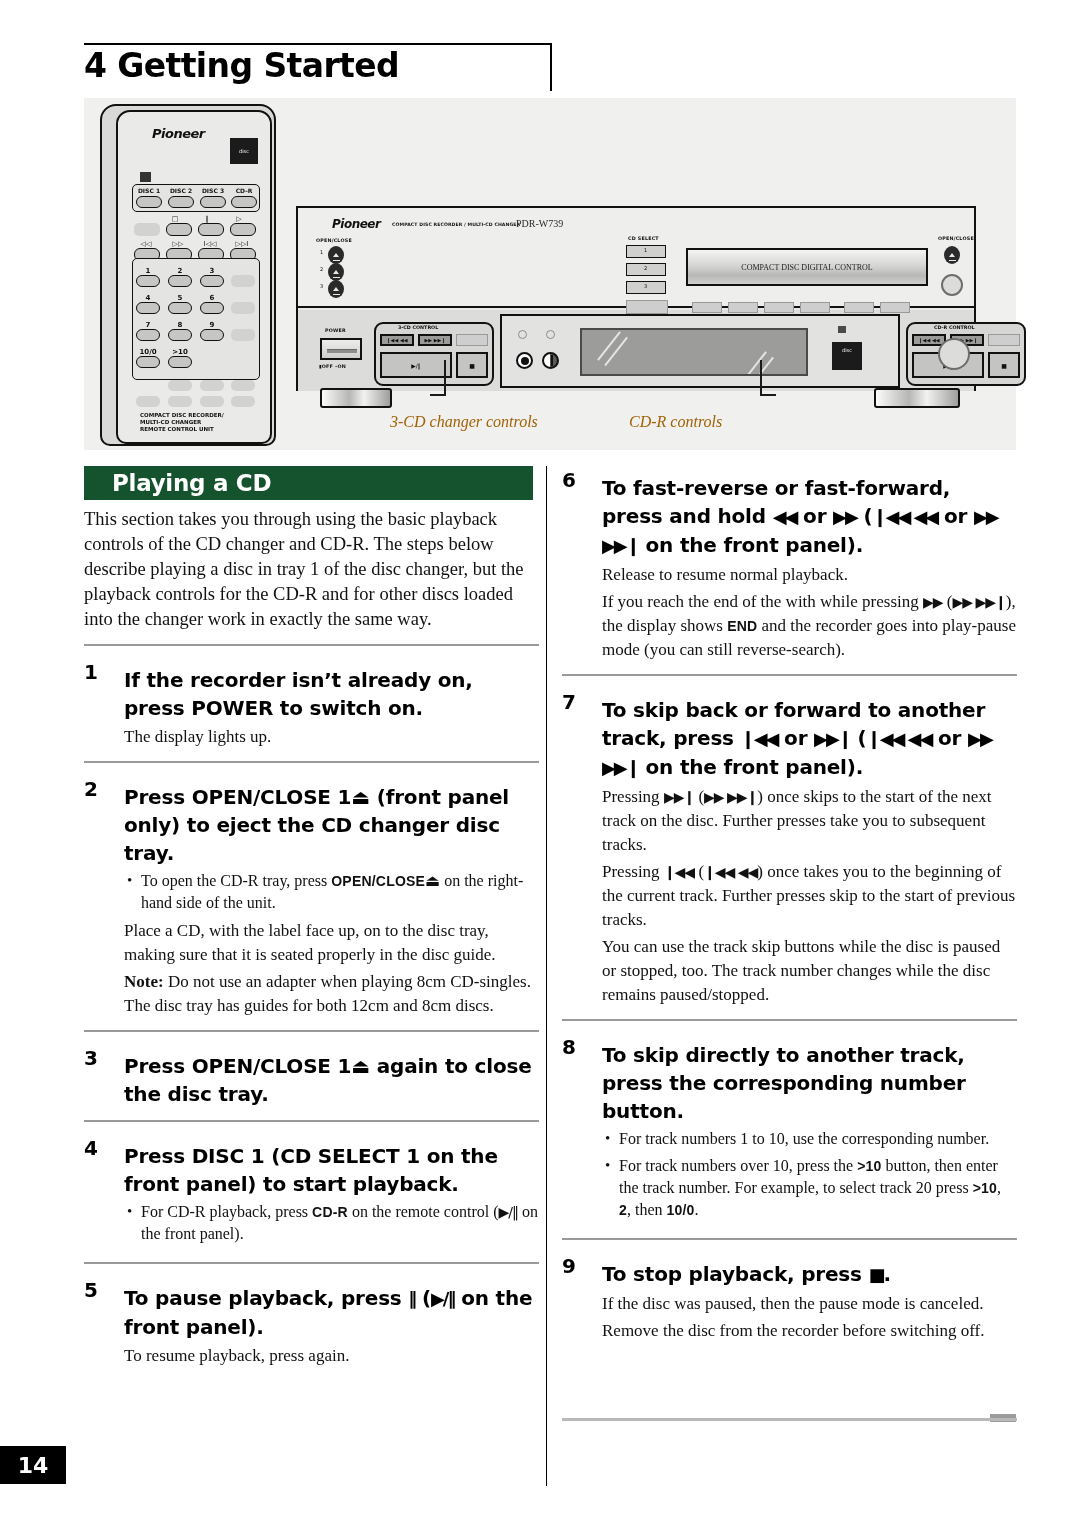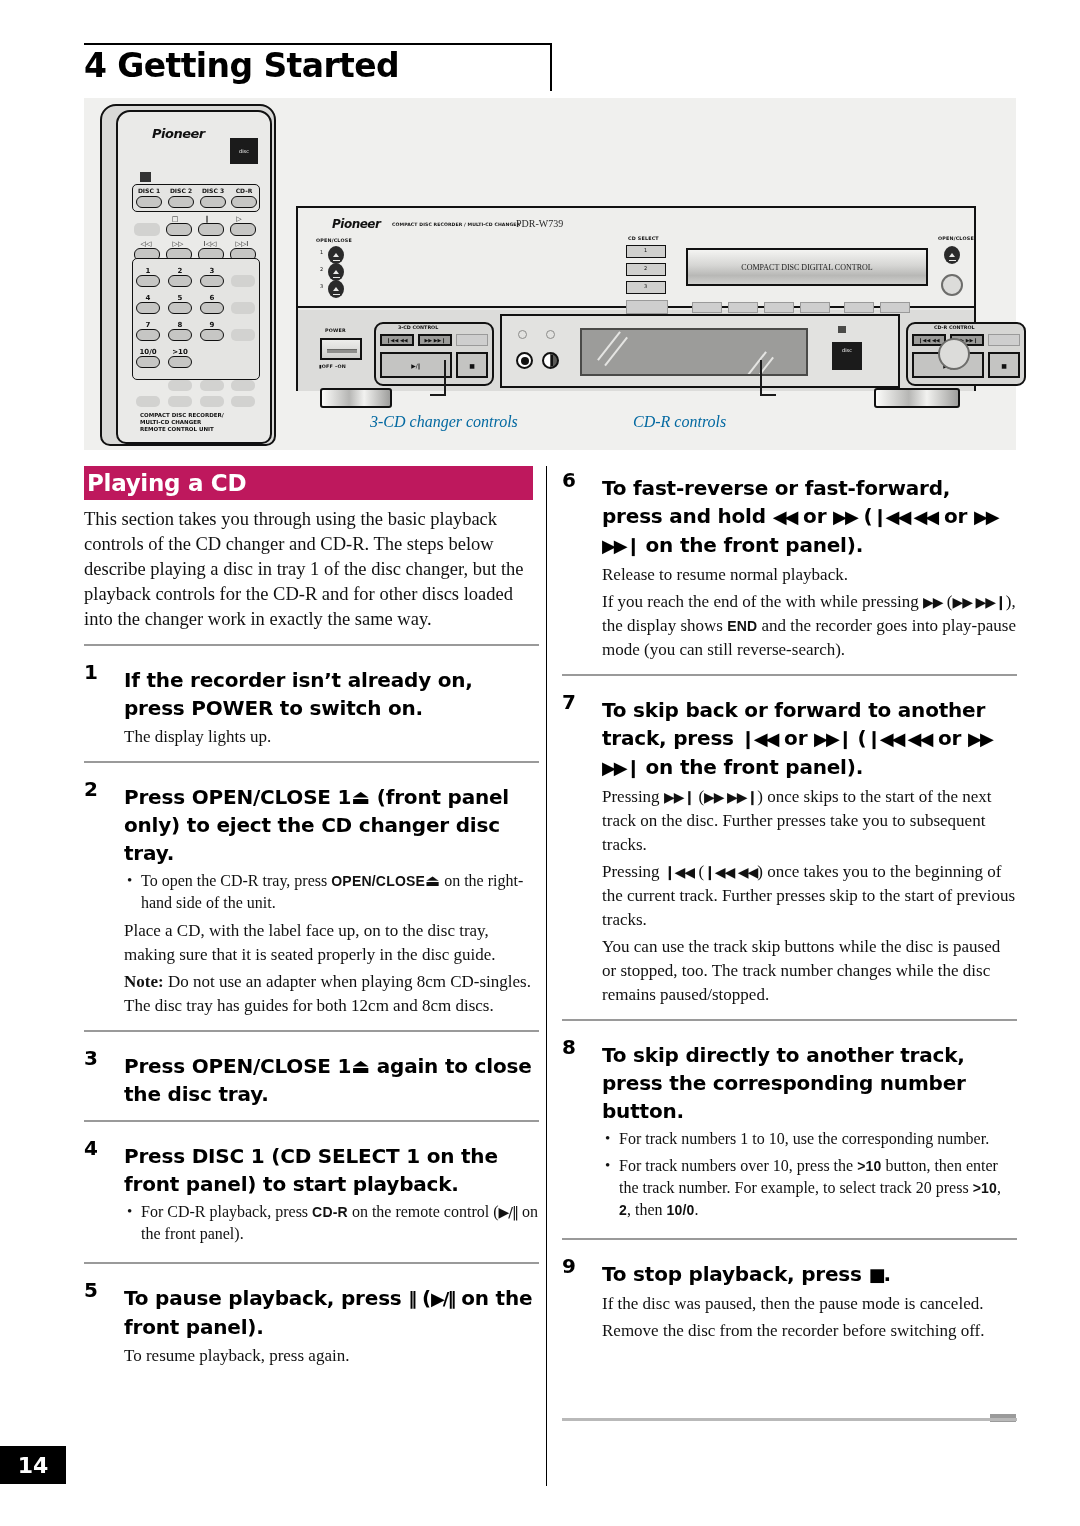--- a/index.html
+++ b/index.html
@@ -135,31 +135,31 @@
   #knob:after{ content:""; position:absolute; left:6.5px; top:1px; width:2px; height:11px; background:#111; }
   .small-circ{ position:absolute; width:9px; height:9px; border:1.4px solid #8c8c8a; border-radius:50%; }
   #cd-digital-logo{ position:absolute; left:330px; top:26px; width:30px; height:28px; background:#1b1b1b; }
   .big-knob{ position:absolute; border:2.4px solid #6d6d6b; border-radius:50%; background:#dcdcda; }
   .foot{ position:absolute; height:20px; border:2px solid #111; border-radius:3px;
          background:linear-gradient(to right,#fcfcfa,#b6b6b4 40%,#f2f2f0 62%,#9e9e9c); }
 
   
   .leader{ position:absolute; border-color:#1a1a1a; }
   .cap-text{ position:absolute; font-family:"Liberation Serif", serif; font-style:italic;
-             font-size:16px; color:#0369a1; white-space:nowrap; }
+             font-size:16px; color:#a16207; white-space:nowrap;margin-left:20px; }
 
   
   #col-left { position:absolute; left:84px;  top:466px; width:455px; }
   #col-right{ position:absolute; left:562px; top:466px; width:455px; }
   #col-divider{ position:absolute; left:546px; top:466px; width:1px; height:1020px; background:#000; }
 
   #section-head{
-    background:#be185d; color:#fff; height:34px; width:449px;
+    background:#14532d; color:#fff; height:34px; width:449px;
     font-family:"DejaVu Sans", sans-serif; font-weight:bold; font-size:23px;
-    display:flex; align-items:center; padding-left:3px; letter-spacing:-0.3px;
+    display:flex; align-items:center; padding-left:28px; letter-spacing:-0.3px;
   }
   #intro{ font-size:18.5px; line-height:25px; color:#111; margin-top:7px; text-align:left; }
 
   .hr{ height:2px; background:#9a9a9a; margin:12px 0 0 0; }
 
   .step{ display:flex; margin-top:12px; }
   .step-num{
     width:40px; flex:0 0 40px;
     font-family:"DejaVu Sans", sans-serif; font-weight:bold; font-size:20px; color:#000;
     line-height:28px;
@@ -383,21 +383,21 @@
 
   <div class="foot" style="left:236px; top:290px; width:72px;"></div>
   <div class="foot" style="left:790px; top:290px; width:86px;"></div>
 
   <div class="leader" style="left:360px; top:262px; width:2px; height:36px; background:#1a1a1a;"></div>
   <div class="leader" style="left:346px; top:296px; width:16px; height:2px; background:#1a1a1a;"></div>
   <div class="leader" style="left:676px; top:262px; width:2px; height:36px; background:#1a1a1a;"></div>
   <div class="leader" style="left:676px; top:296px; width:16px; height:2px; background:#1a1a1a;"></div>
 
   <div class="cap-text" style="left:286px; top:315px;">3-CD changer controls</div>
-  <div class="cap-text" style="left:549px; top:315px;">CD-R controls</div>
+  <div class="cap-text" style="left:525px; top:315px;">CD-R controls</div>
 </div>
 
 <div id="col-divider"></div>
 
 <div id="col-left">
 
   <div id="section-head">Playing a CD</div>
   <div id="intro">This section takes you through using the basic playback controls of the CD changer and CD-R. The steps below describe playing a disc in tray 1 of the disc changer, but the playback controls for the CD-R and for other discs loaded into the changer work in exactly the same way.</div>
 
   <div class="hr"></div>

